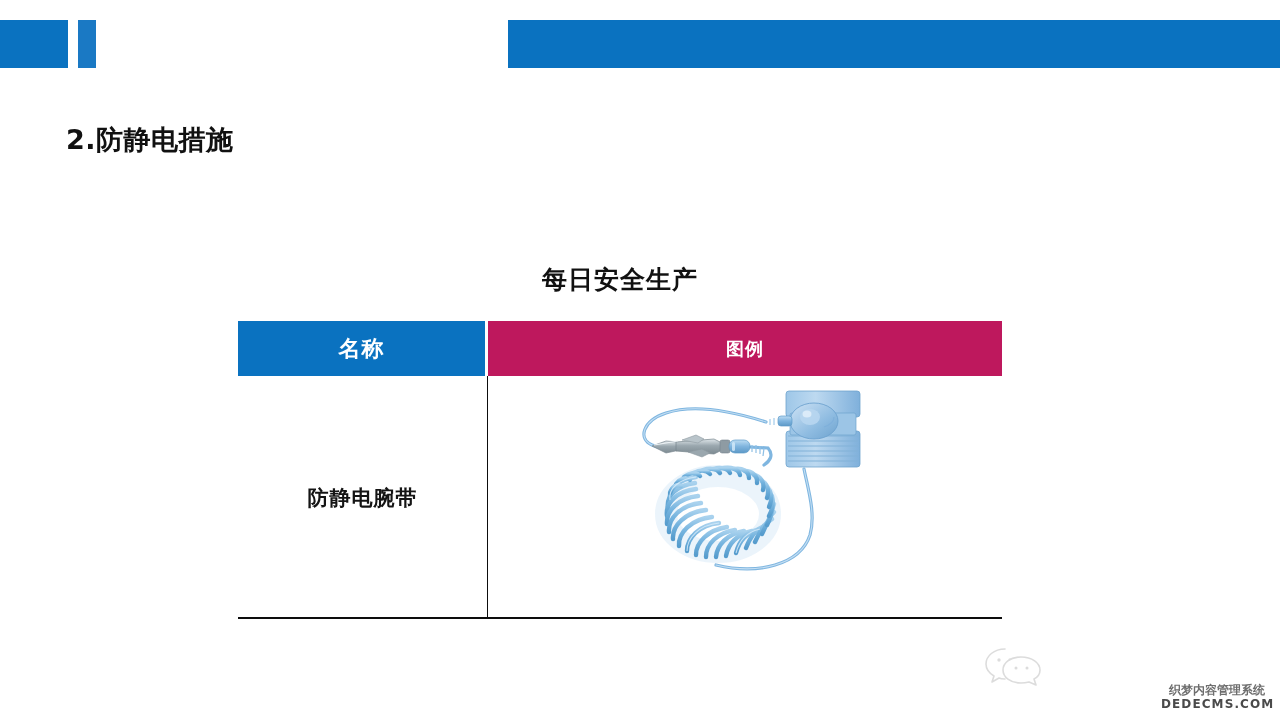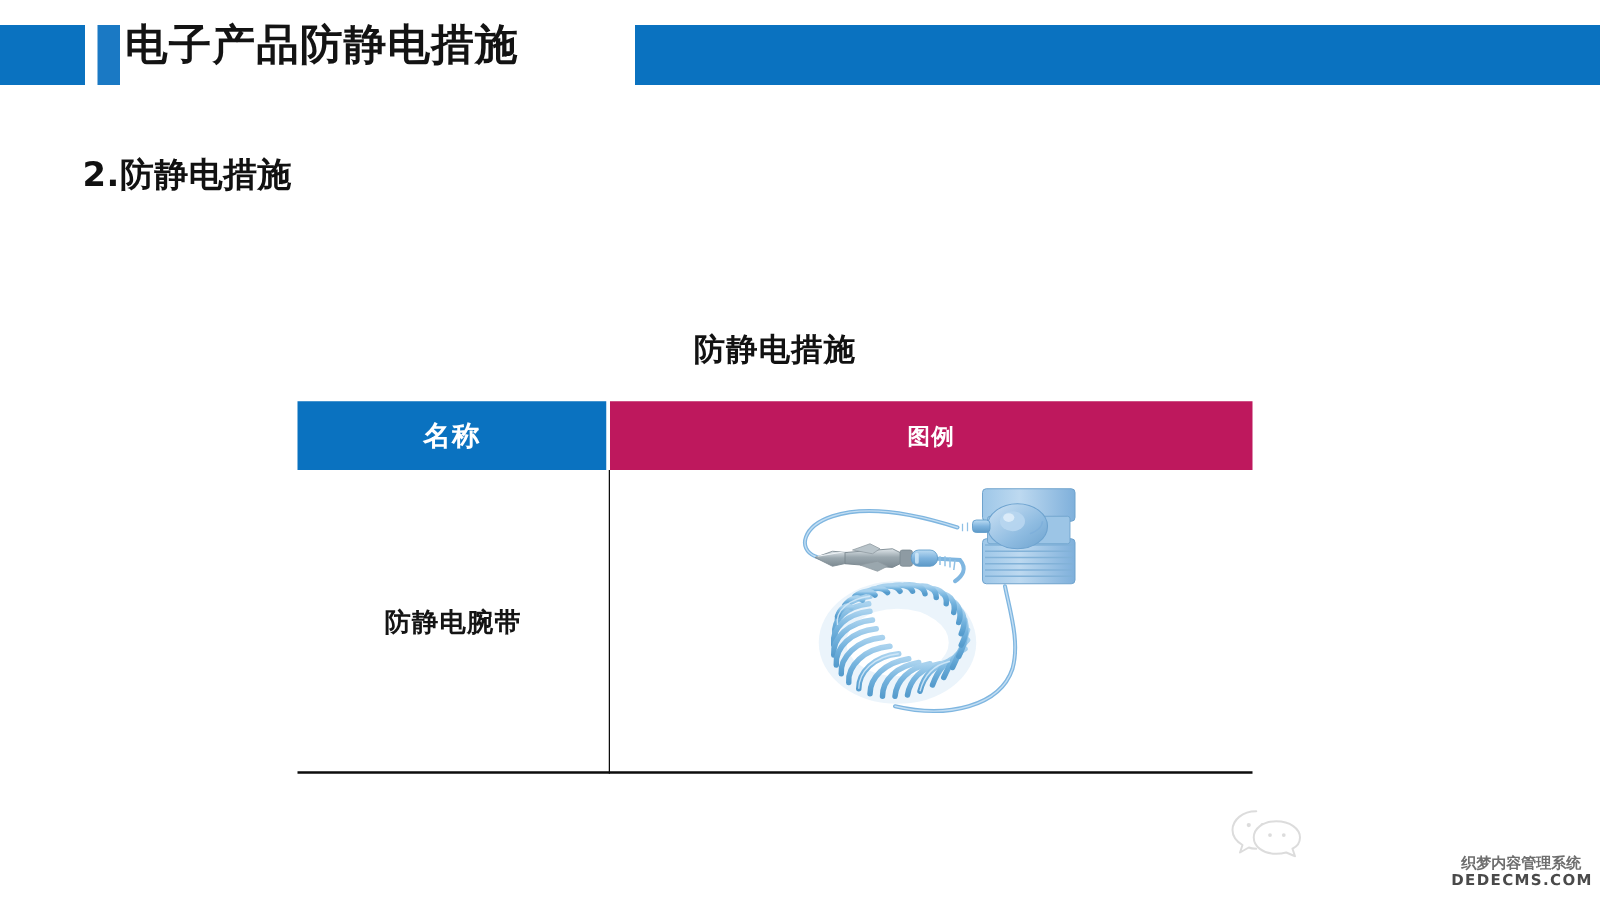--- a/index.html
+++ b/index.html
@@ -88,25 +88,24 @@
 </head>
 <body>
 
 <div class="slide">
 
   <div class="header-band">
     <div class="band-block-a"></div>
     <div class="band-block-b"></div>
     <div class="band-block-c"></div>
   </div>
-  <div class="header-title">电子产品防静电措施</div>
 
   <div class="section-heading">2.防静电措施</div>
 
-  <div class="table-title">防静电措施</div>
+  <div class="table-title">每日安全生产</div>
 
   <div class="tbl">
 
     <div class="tbl-head">
       <div class="th-name">名称</div>
       <div class="th-fig">图例</div>
     </div>
 
     <div class="tbl-body">
       <div class="col-divider"></div>

